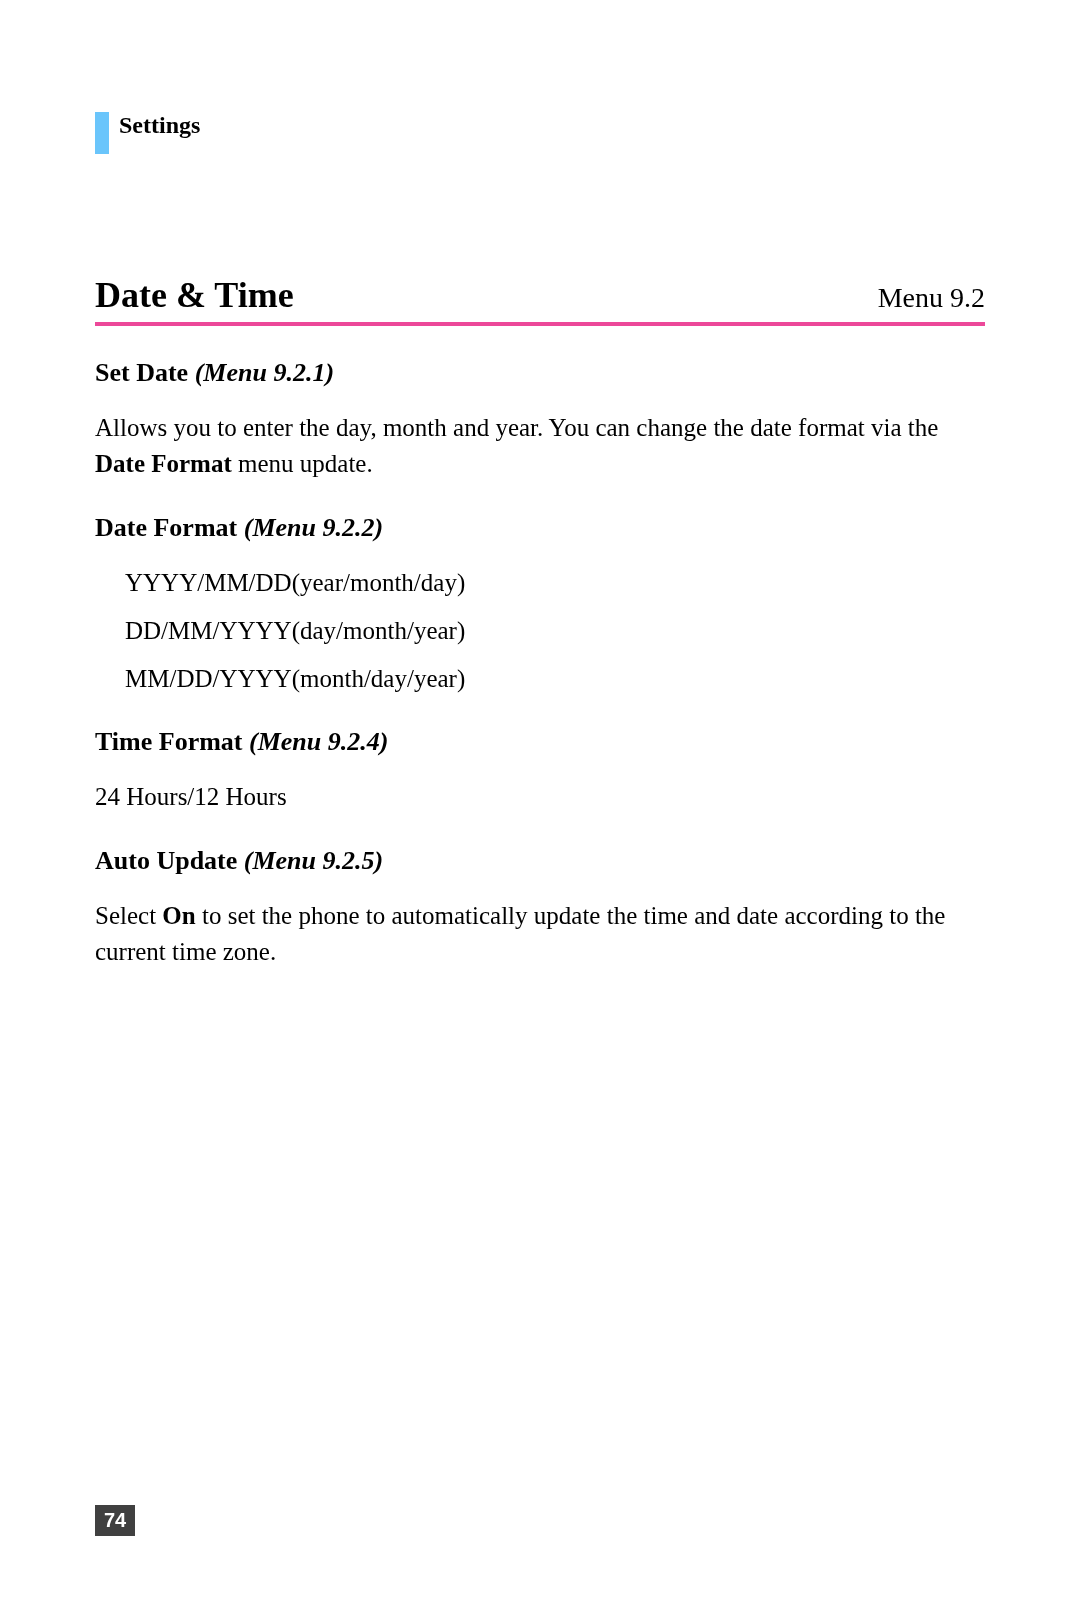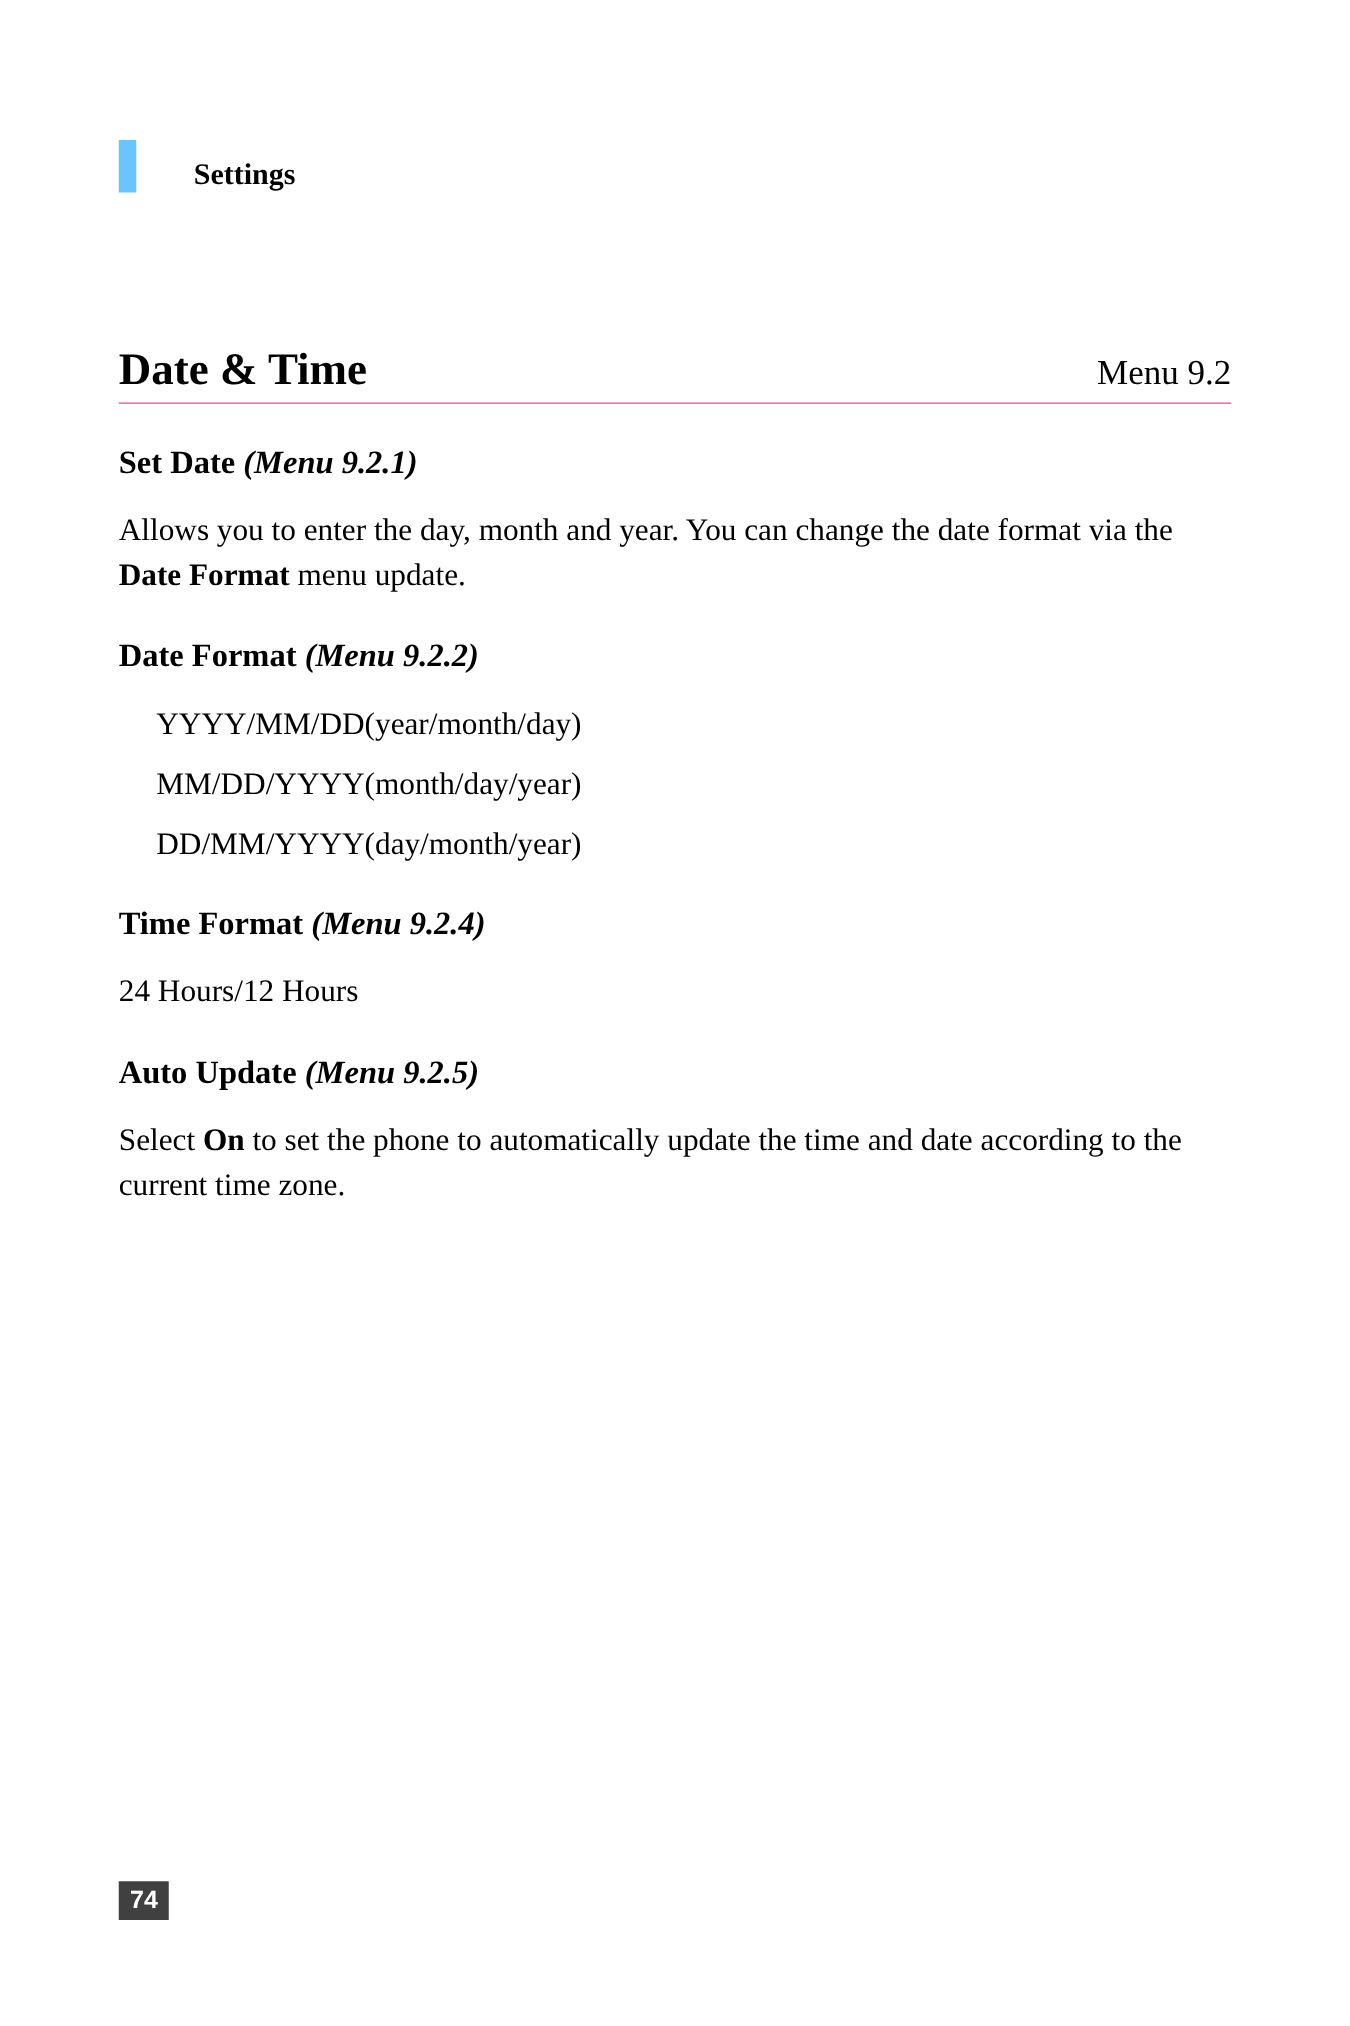--- a/index.html
+++ b/index.html
@@ -13,39 +13,38 @@
       background: #ffffff;
       font-family: Georgia, 'Times New Roman', serif;
       position: relative;
       color: #000000;
     }
     .page-content {
       padding: 112px 95px 0 95px;
     }
     .header-section {
       display: flex;
-      align-items: flex-end;
+      align-items: flex-start;
       margin-bottom: 120px;
-      gap: 36px;
     }
     .header-bar {
       width: 14px;
       height: 42px;
       background: #6ac5fb;
       margin-right: 10px;
     }
     .header-text {
       font-weight: bold;
       font-size: 24px;
     }
     .title-row {
       display: flex;
       justify-content: space-between;
       align-items: baseline;
-      border-bottom: 1px solid #ec4899;
+      border-bottom: 4px solid #ec4899;
       padding-bottom: 6px;
       margin-bottom: 32px;
     }
     .title-main {
       font-size: 36px;
       font-weight: bold;
     }
     .title-menu {
       font-size: 28px;
       text-align: right;
@@ -118,22 +117,22 @@
     </div>
   </div>
 
   <div class="subsection">
     <div class="sub-title">
       <span class="bold">Date Format</span>
       <span class="italic">(Menu 9.2.2)</span>
     </div>
     <div class="indent-list">
       <div class="indent-item">YYYY/MM/DD(year/month/day)</div>
+      <div class="indent-item">DD/MM/YYYY(day/month/year)</div>
       <div class="indent-item">MM/DD/YYYY(month/day/year)</div>
-      <div class="indent-item">DD/MM/YYYY(day/month/year)</div>
     </div>
   </div>
 
 
   <div class="subsection">
     <div class="sub-title">
       <span class="bold">Time Format</span>
       <span class="italic">(Menu 9.2.4)</span>
     </div>
     <div class="body-text">24 Hours/12 Hours</div>

